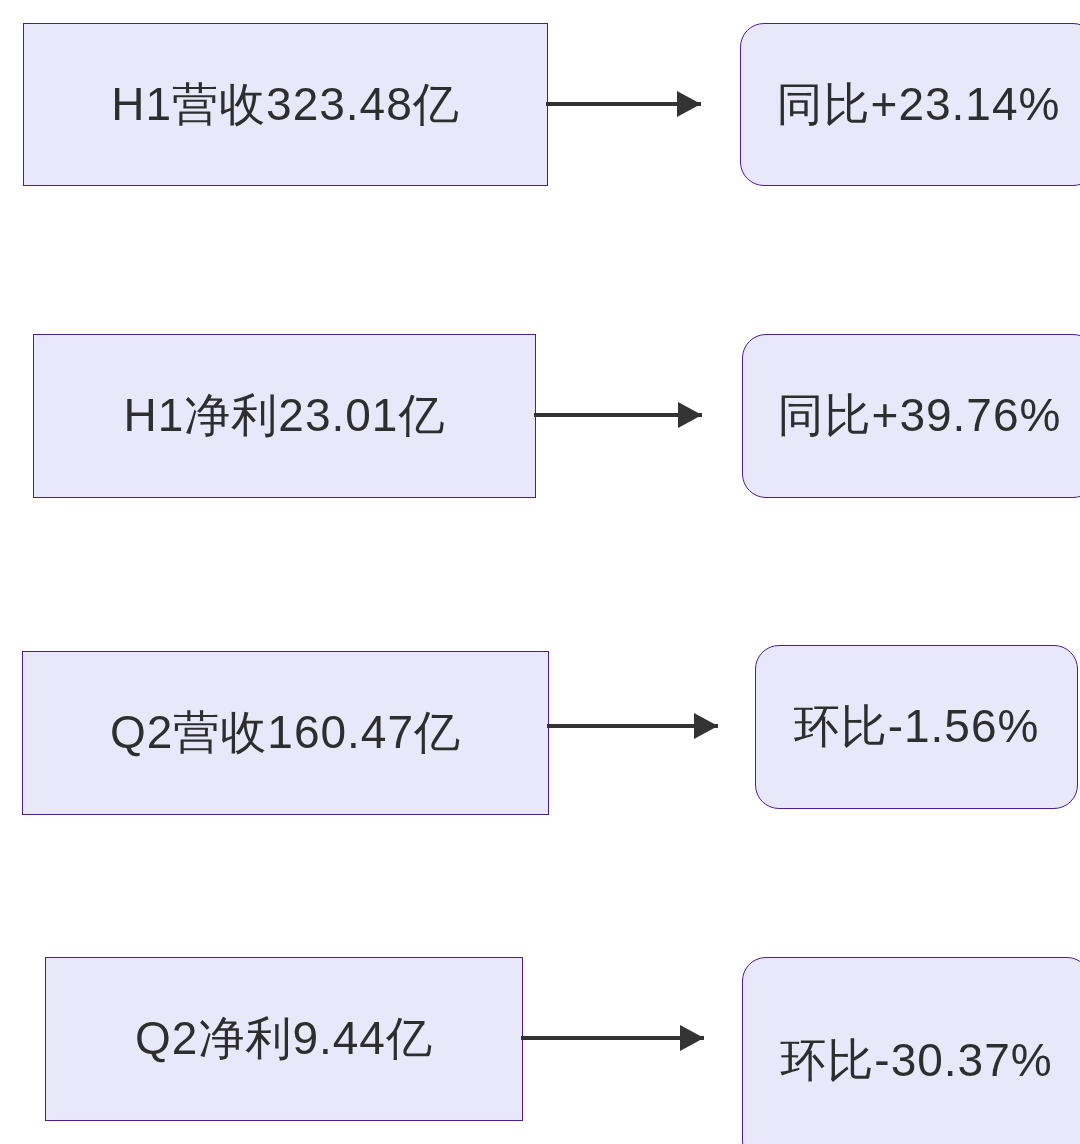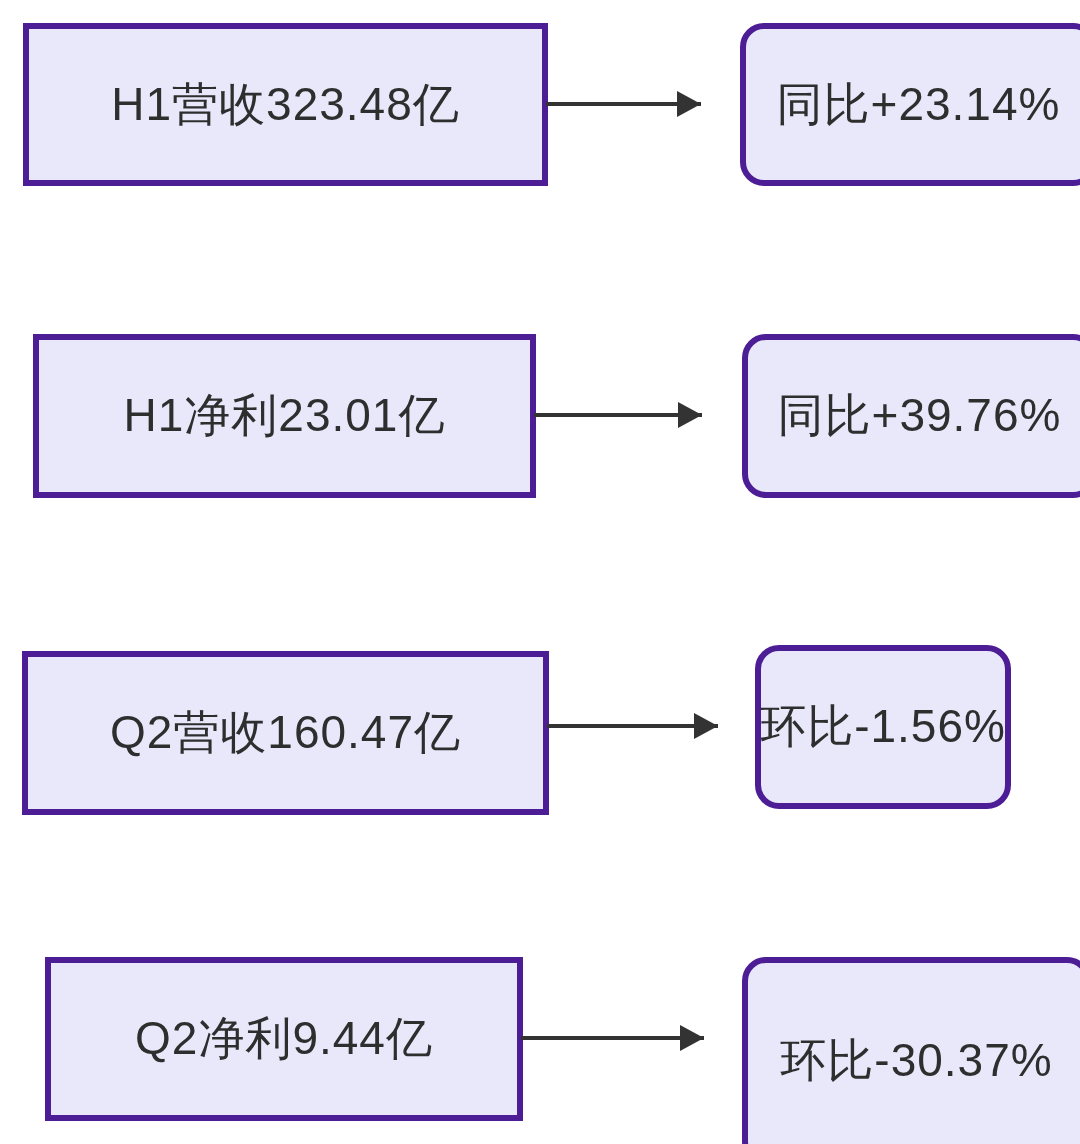--- a/index.html
+++ b/index.html
@@ -12,21 +12,21 @@
     width: 1080px;
     height: 1144px;
     background: #ffffff;
     font-family: "Liberation Sans", sans-serif;
     overflow: hidden;
   }
   .node {
     position: absolute;
     box-sizing: border-box;
     background: #e9e8fb;
-    border: 6px solid #4c1d95;
+    border: 1px solid #4c1d95;
     display: flex;
     align-items: center;
     justify-content: center;
     font-size: 46px;
     font-weight: 400;
     color: #2e2e2e;
     letter-spacing: 1px;
     white-space: nowrap;
   }
   .node.rounded {
@@ -54,21 +54,21 @@
   .r1-left  { left: 23px;  top: 23px;  width: 525px; height: 163px; }
   .r1-arrow { left: 546px; top: 102px; width: 155px; }
   .r1-right { left: 700px; top: 23px;  width: 357px; height: 163px; }
   
   .r2-left  { left: 33px;  top: 334px; width: 503px; height: 164px; }
   .r2-arrow { left: 534px; top: 413px; width: 168px; }
   .r2-right { left: 702px; top: 334px; width: 355px; height: 164px; }
   
   .r3-left  { left: 22px;  top: 644px; width: 527px; height: 164px; margin-top: 7px; }
   .r3-arrow { left: 547px; top: 724px; width: 171px; }
-  .r3-right { left: 715px; top: 645px; width: 256px; height: 164px; }
+  .r3-right { left: 715px; top: 645px; width: 323px; height: 164px; }
   
   .r4-left  { left: 45px;  top: 957px; width: 478px; height: 164px; }
   .r4-arrow { left: 521px; top: 1036px; width: 183px; }
   .r4-right { left: 702px; top: 957px; width: 349px; height: 208px; }
 </style>
 </head>
 <body>
 
 <div class="canvas">
 

